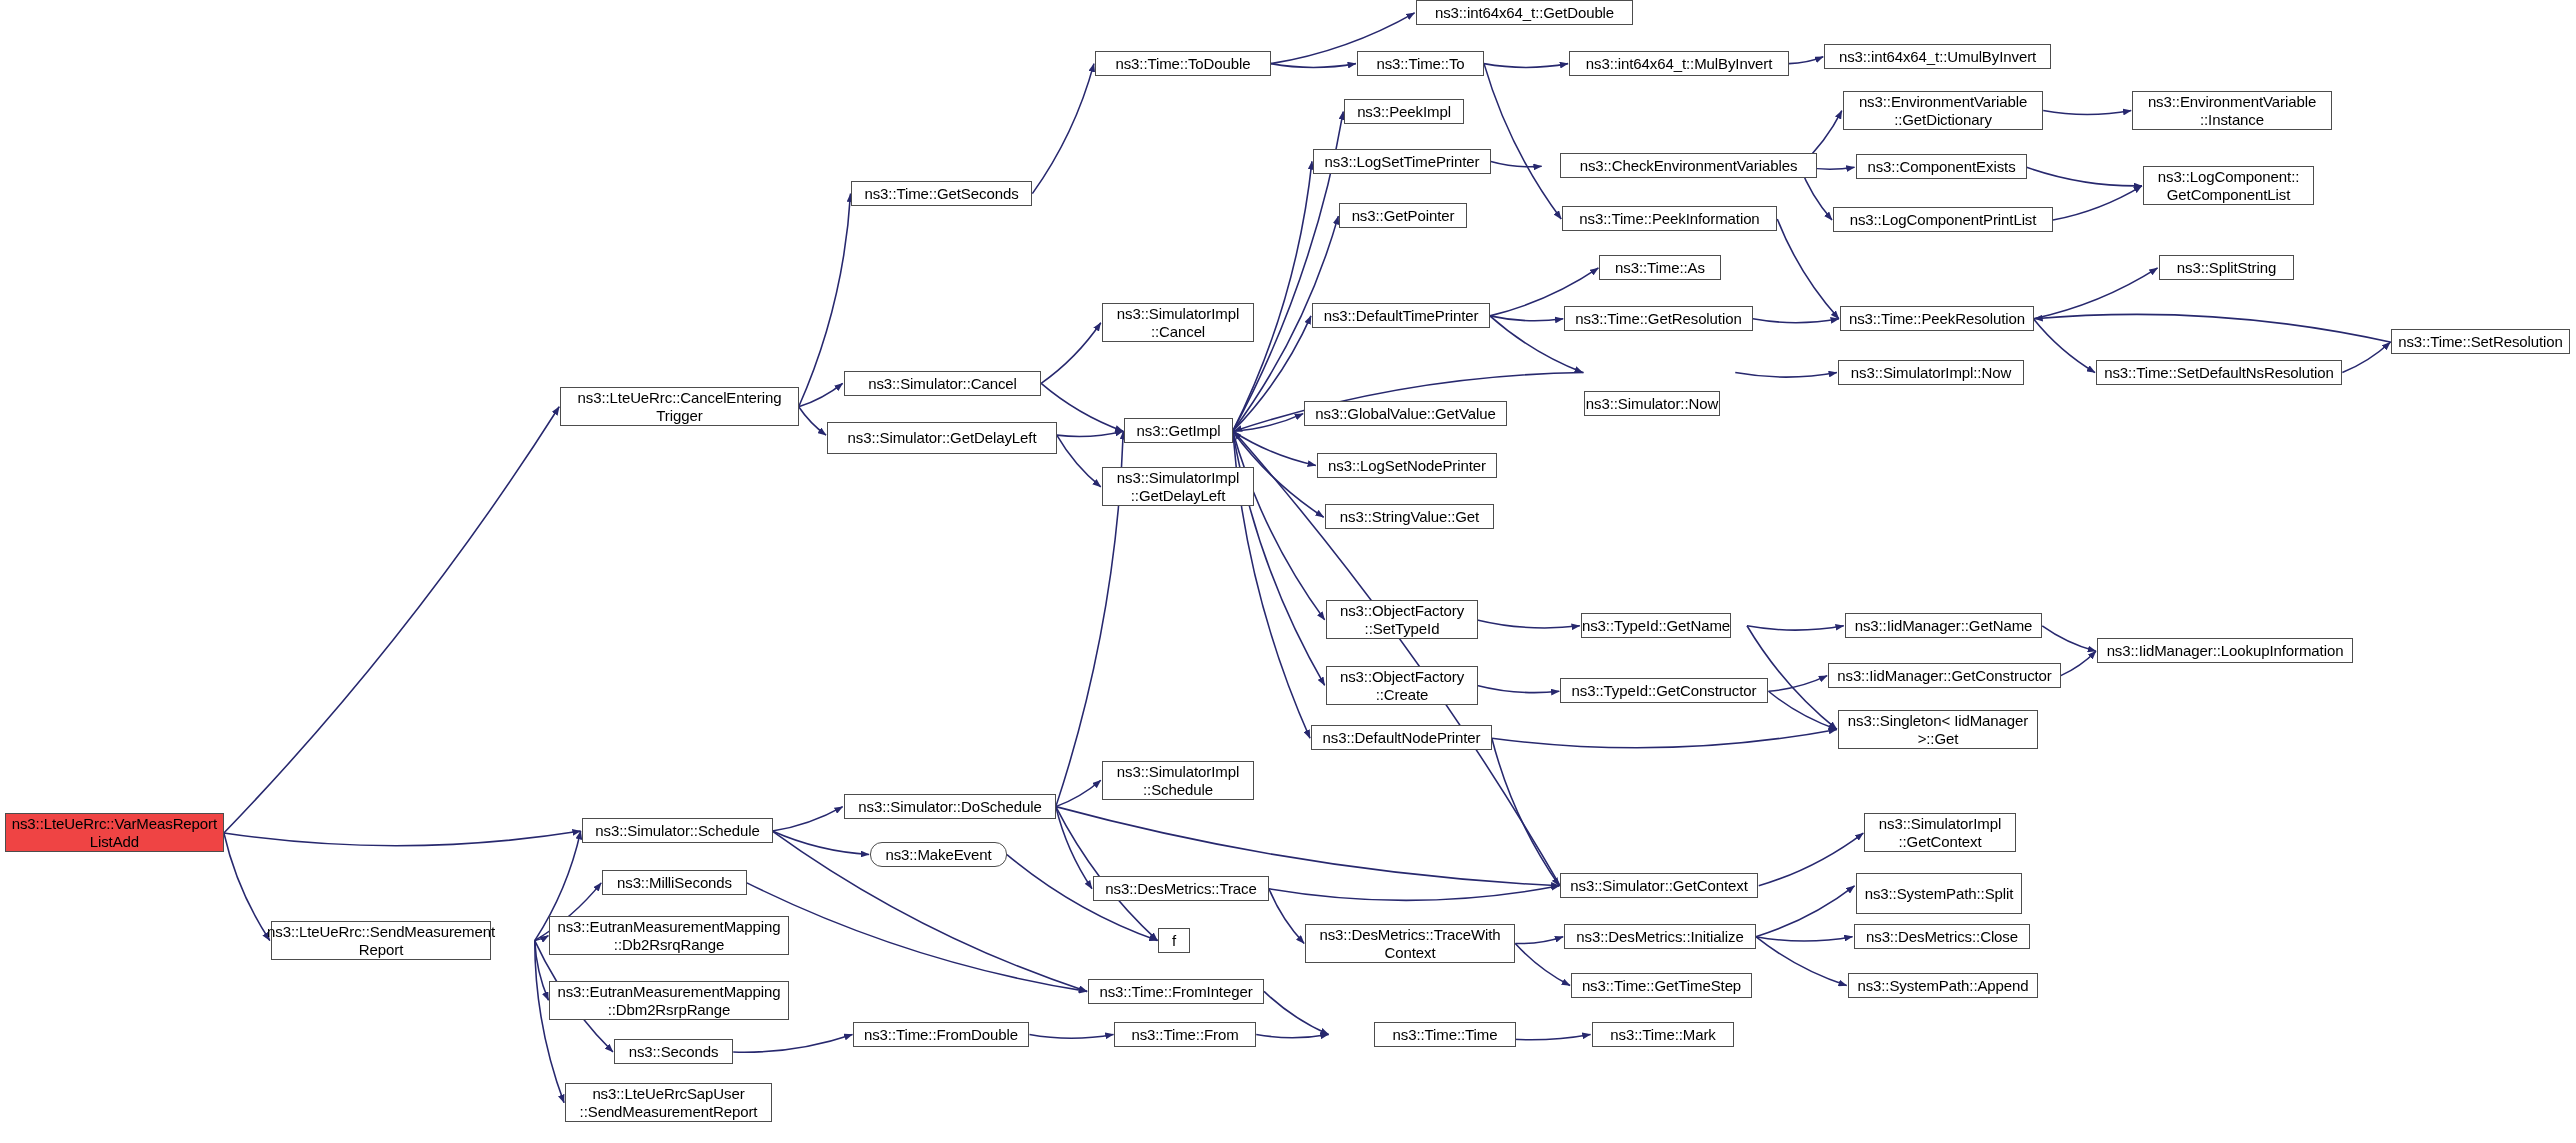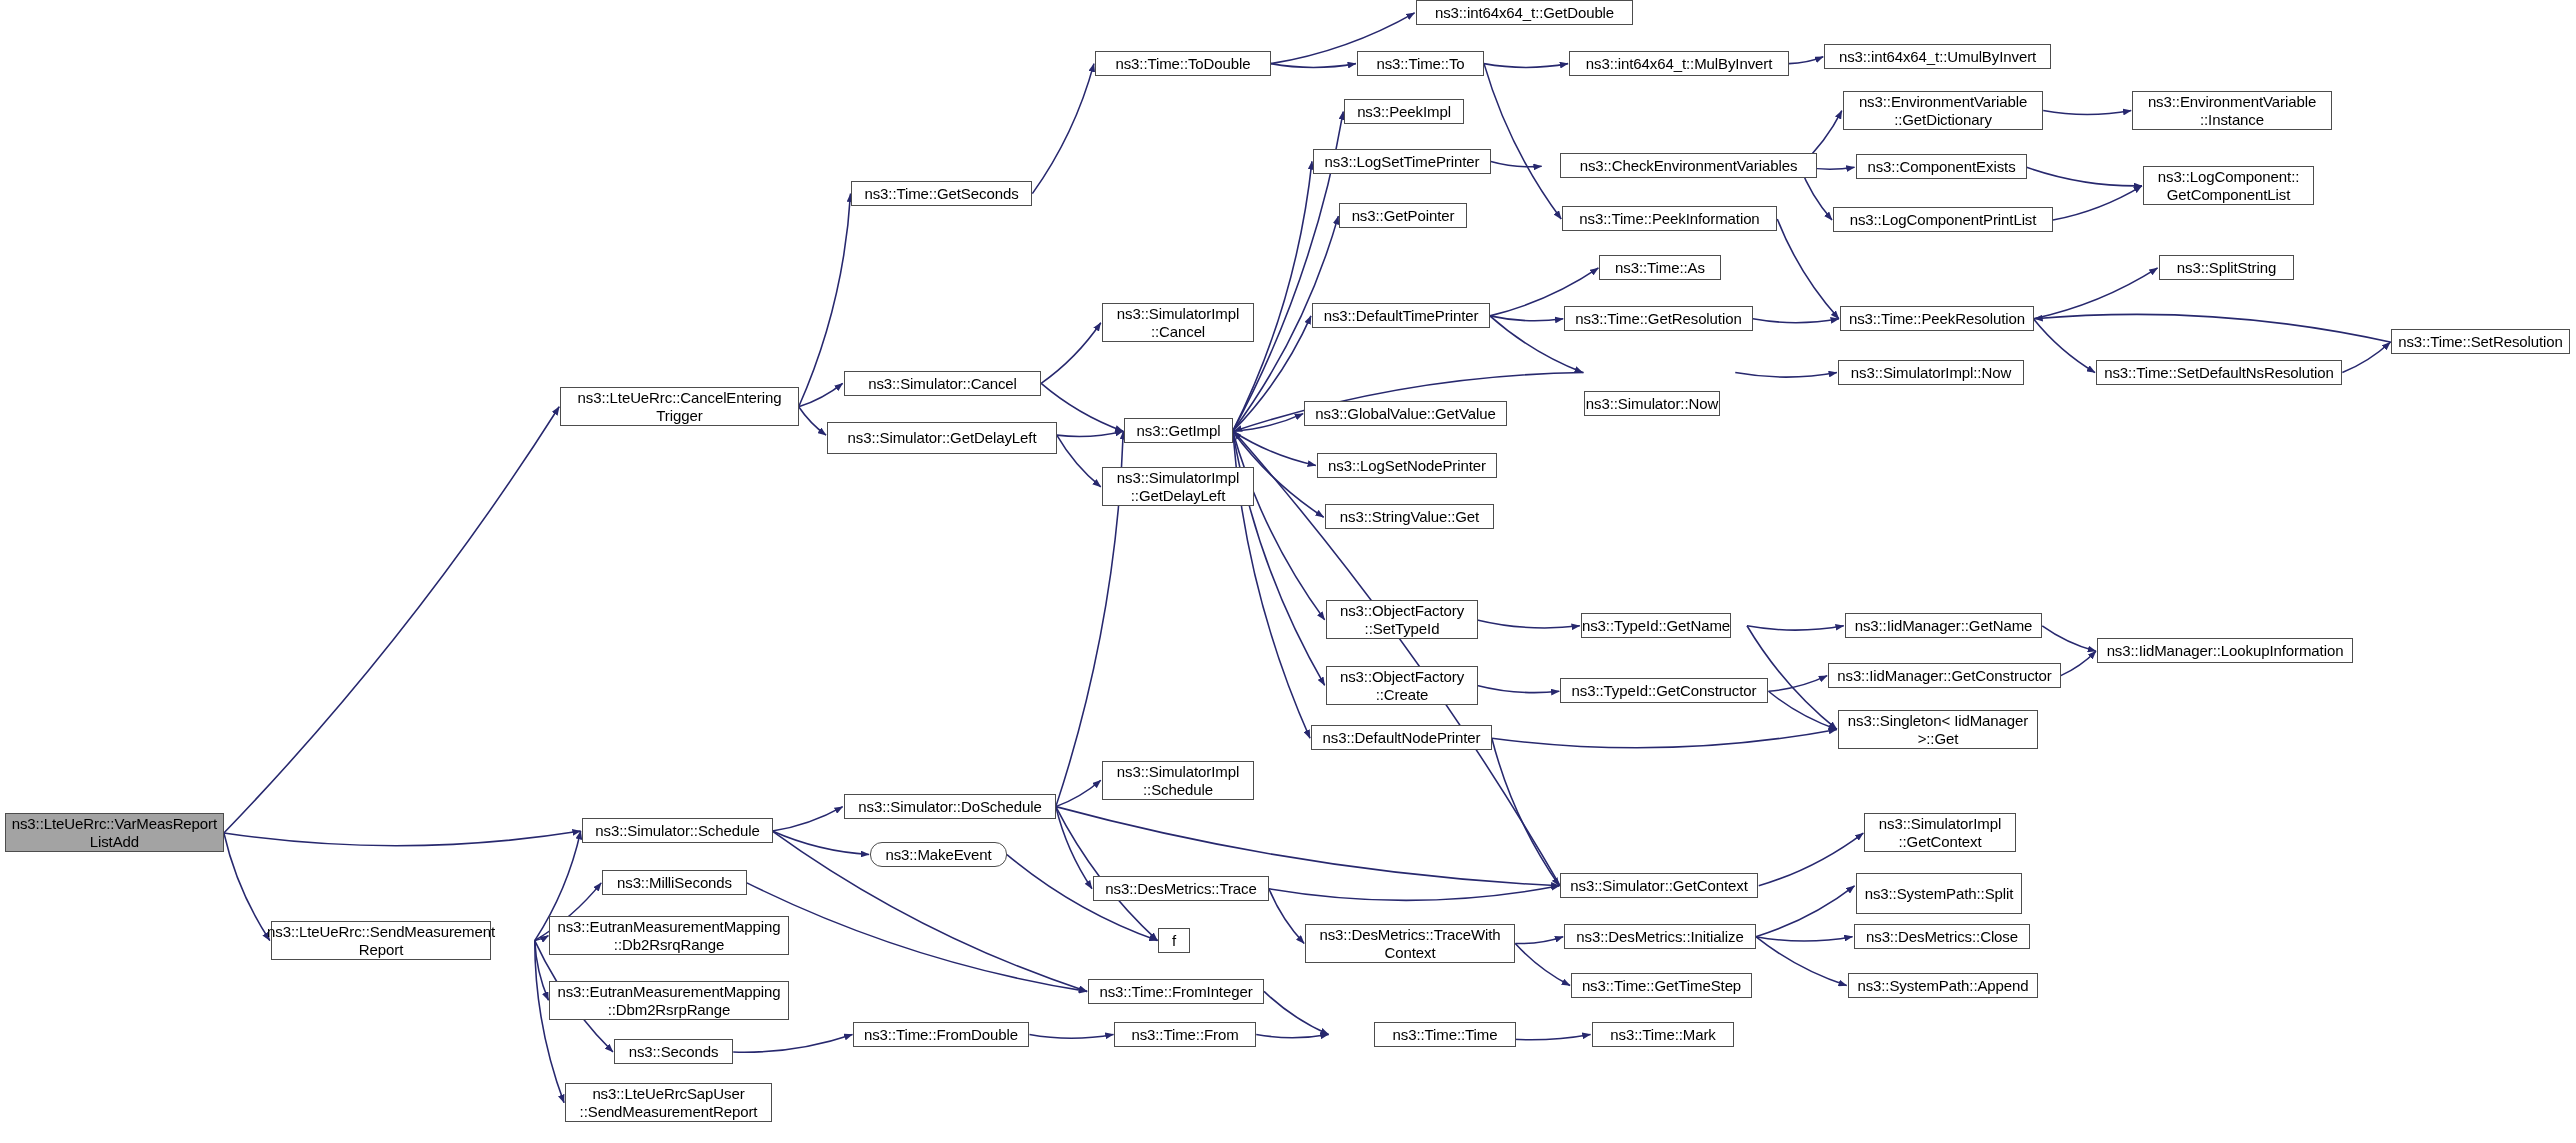--- a/index.html
+++ b/index.html
@@ -35,21 +35,21 @@
     border: 1.6px solid #4d4d4d;
     color: #000000;
     font-size: 15px;
     line-height: 1.16;
     letter-spacing: -0.1px;
     padding: 1px 4.9px;
     white-space: pre-line;
     cursor: pointer;
   }
   .gnode.root {
-    background: #a3a3a3;
+    background: #ef4444;
     border-color: #4d4d4d;
   }
 </style>
 </head>
 <body>
 
 <div id="graph-canvas">
   <svg id="edge-layer" viewBox="0 0 2635 1170" xmlns="http://www.w3.org/2000/svg">
     <defs>
       <marker id="arrowhead" markerWidth="9" markerHeight="7" refX="8.5" refY="3.5" orient="auto" markerUnits="userSpaceOnUse">

